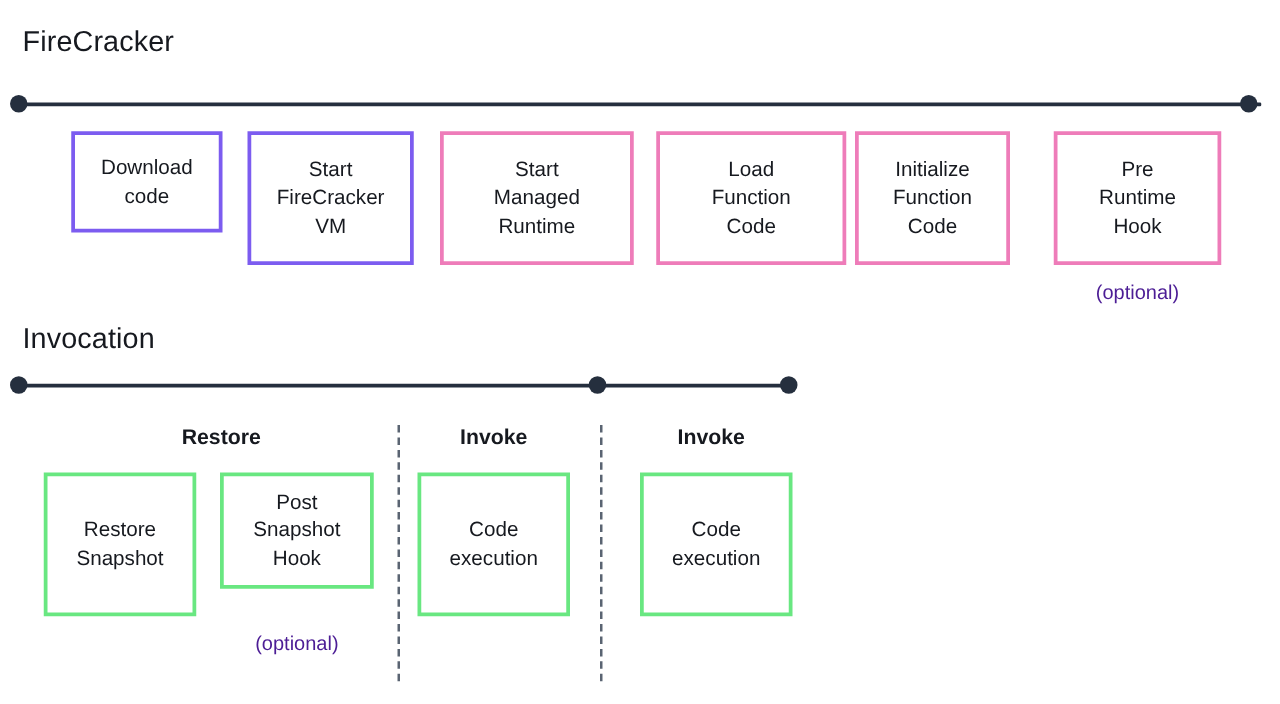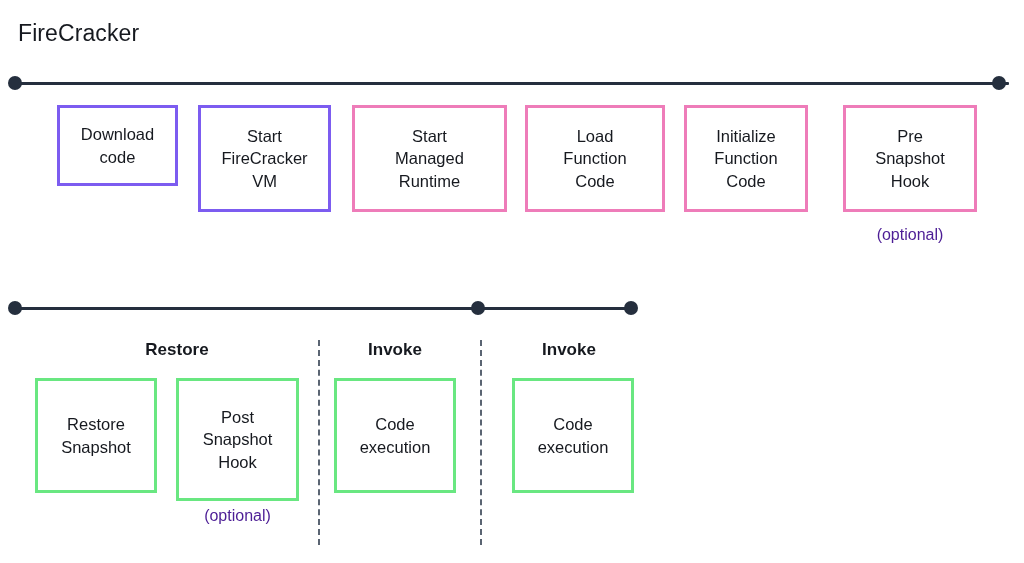--- a/index.html
+++ b/index.html
@@ -119,38 +119,39 @@
       <div class="stage-box" style="left: 198px; top: 105px; width: 133px; height: 107px; border-color: rgb(124, 92, 240);">
         <span class="stage-label">Start
 FireCracker
 VM</span>
       </div>
       <div class="stage-box" style="left: 352px; top: 105px; width: 155px; height: 107px; border-color: rgb(238, 124, 185);">
         <span class="stage-label">Start
 Managed
 Runtime</span>
       </div>
-      <div class="stage-box" style="left: 525px; top: 105px; width: 140px; height: 107px; border-color: rgb(238, 124, 185);">
+      <div class="stage-box" style="left: 525px; top: 105px; width: 152px; height: 107px; border-color: rgb(238, 124, 185);">
         <span class="stage-label">Load
 Function
 Code</span>
       </div>
       <div class="stage-box" style="left: 684px; top: 105px; width: 124px; height: 107px; border-color: rgb(238, 124, 185);">
         <span class="stage-label">Initialize
 Function
 Code</span>
       </div>
       <div class="stage-box" style="left: 843px; top: 105px; width: 134px; height: 107px; border-color: rgb(238, 124, 185);">
         <span class="stage-label">Pre
-Snapshot
+Runtime
 Hook</span>
       </div>
       <div class="optional-caption" style="left: 843px; top: 226px; width: 134px;">(optional)</div>
     </div>
 
+  <div class="section-heading" style="left:18px; top:257px;">Invocation</div>
 
   <div class="timeline" style="left:8px; top:301px; width:636px;">
     <div class="timeline-line" style="left:7px; width:622px;"></div>
     <div class="timeline-dot" style="left:0px;"></div>
     <div class="timeline-dot" style="left:463px;"></div>
     <div class="timeline-dot" style="left:616px;"></div>
   </div>
 
   <div id="invocation-dividers">
       <div class="divider" style="left: 318px; top: 340px; height: 205px; border-left-color: rgb(90, 100, 114);"></div>
@@ -159,21 +160,21 @@
   <div id="invocation-phases">
       <div class="phase-label" style="left: 117px; top: 340px; width: 120px;">Restore</div>
       <div class="phase-label" style="left: 335px; top: 340px; width: 120px;">Invoke</div>
       <div class="phase-label" style="left: 509px; top: 340px; width: 120px;">Invoke</div>
     </div>
   <div id="invocation-stages">
       <div class="stage-box" style="left: 35px; top: 378px; width: 122px; height: 115px; border-color: rgb(105, 231, 129);">
         <span class="stage-label">Restore
 Snapshot</span>
       </div>
-      <div class="stage-box" style="left: 176px; top: 378px; width: 123px; height: 123px; border-color: rgb(105, 231, 129);">
+      <div class="stage-box" style="left: 176px; top: 378px; width: 123px; height: 93px; border-color: rgb(105, 231, 129);">
         <span class="stage-label">Post
 Snapshot
 Hook</span>
       </div>
       <div class="optional-caption" style="left: 176px; top: 507px; width: 123px;">(optional)</div>
       <div class="stage-box" style="left: 334px; top: 378px; width: 122px; height: 115px; border-color: rgb(105, 231, 129);">
         <span class="stage-label">Code
 execution</span>
       </div>
       <div class="stage-box" style="left: 512px; top: 378px; width: 122px; height: 115px; border-color: rgb(105, 231, 129);">

